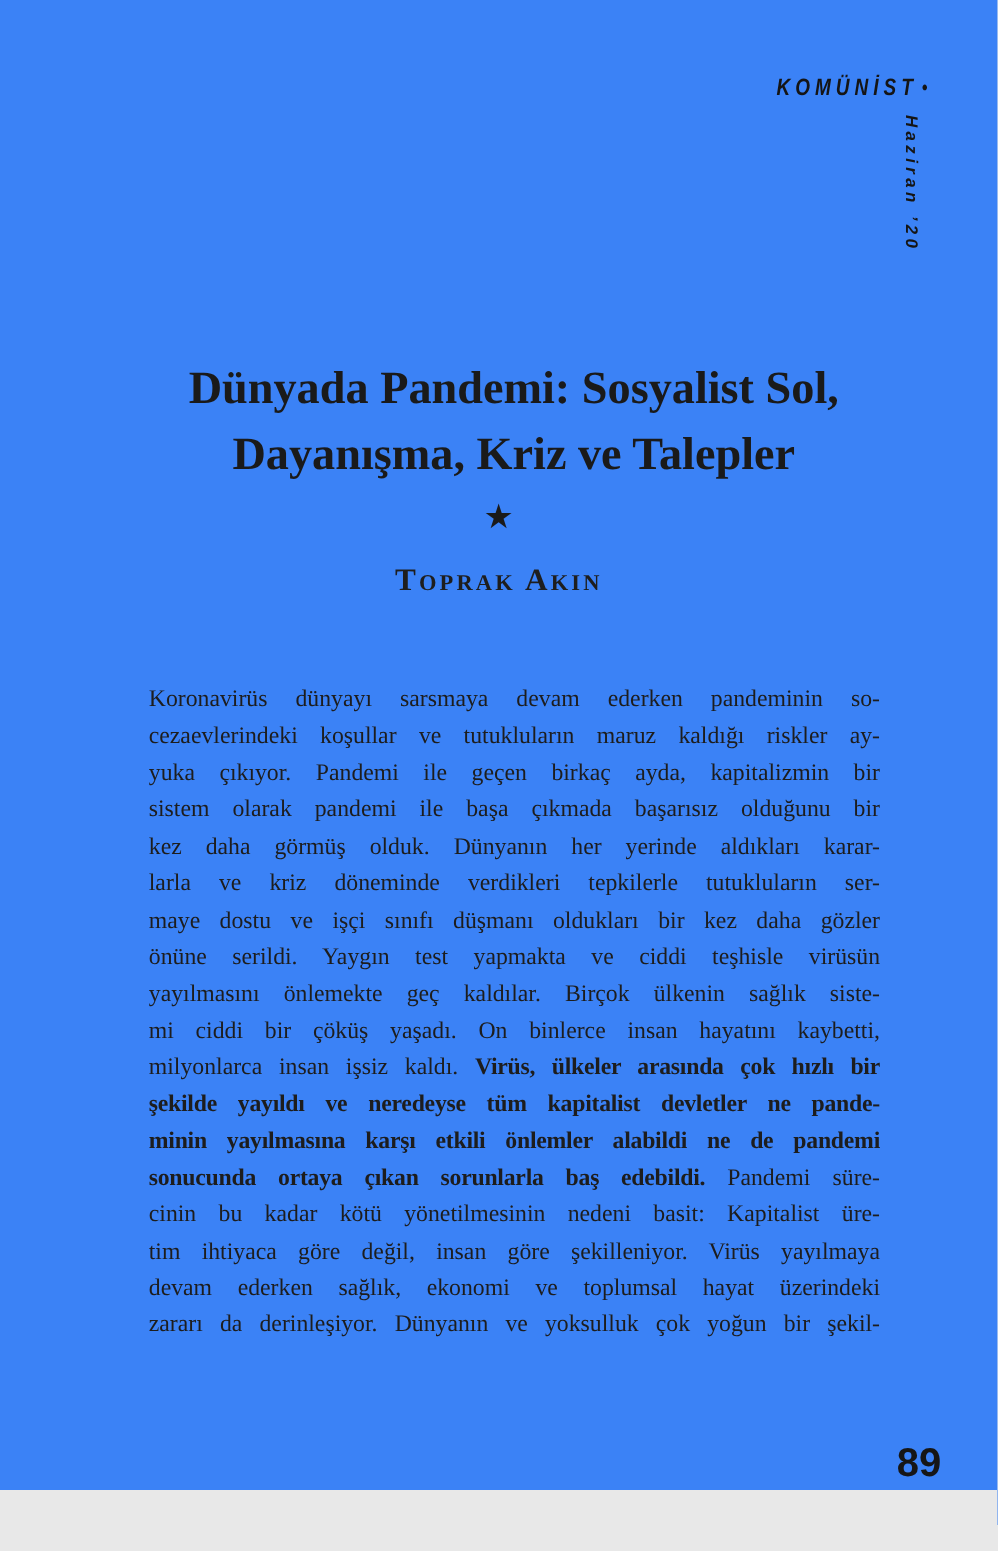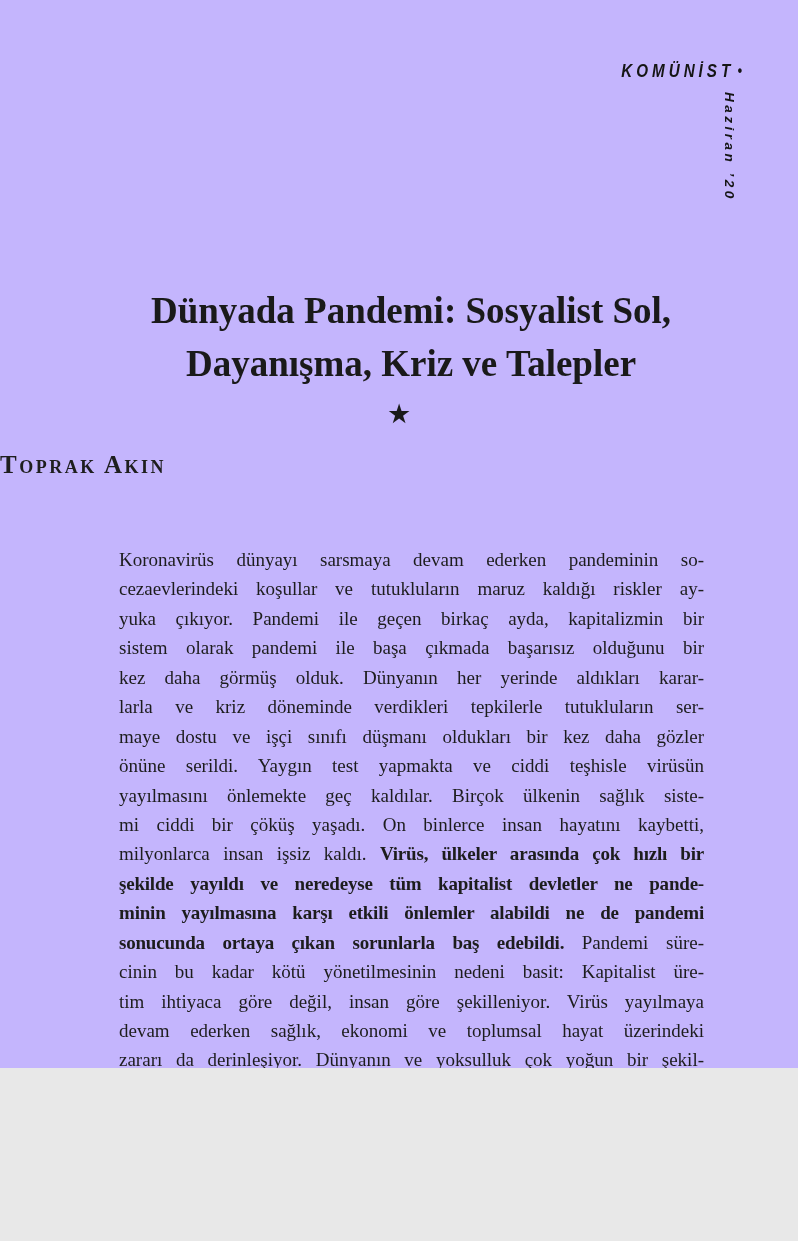--- a/index.html
+++ b/index.html
@@ -3,22 +3,22 @@
 <meta charset="utf-8">
 <style>
   html, body {
     margin: 0;
     padding: 0;
     background: #e8e8e8;
   }
   .page {
     position: relative;
     width: 798px;
-    height: 1068px;
-    background: #c4b5fd;
+    height: 1192px;
+    background: #3b82f6;
     color: #1d1d1d;
     overflow: hidden;
     font-family: "Liberation Serif", serif;
   }
 
   
   .masthead {
     position: absolute;
     top: 60px;
     right: 56px;
@@ -83,21 +83,21 @@
     line-height: 30px;
     color: #1a1a1a;
   }
 
   
   .author {
     position: absolute;
     top: 451px;
     left: 0;
     width: 798px;
-    text-align: left;
+    text-align: center;
     font-family: "Liberation Serif", serif;
     font-variant: small-caps;
     font-weight: 600;
     font-size: 25px;
     letter-spacing: 2.5px;
     color: #1e1e1e;
   }
 
   
   .body {

